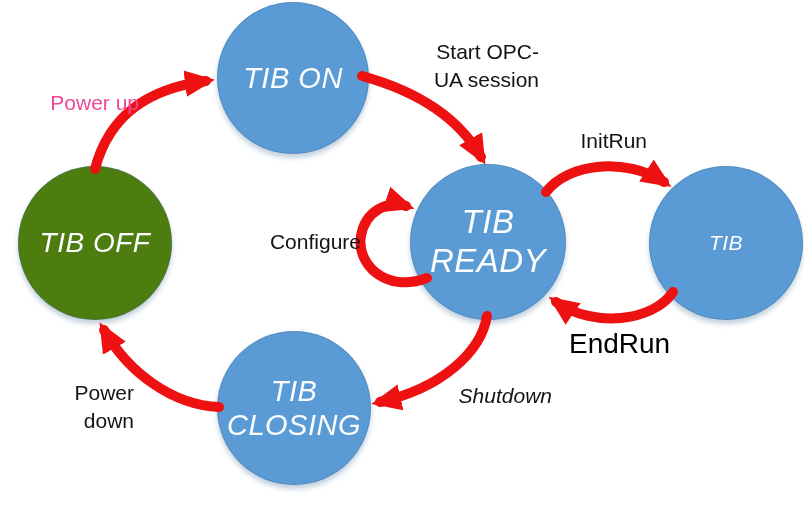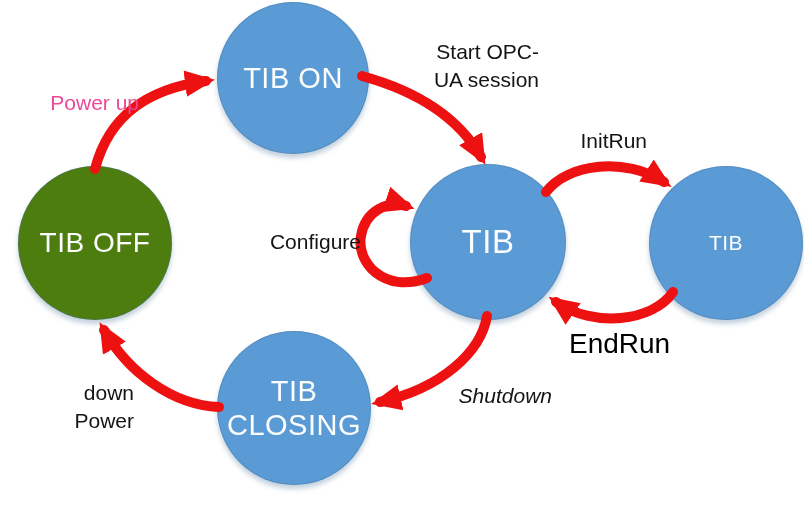--- a/index.html
+++ b/index.html
@@ -27,20 +27,21 @@
     position: absolute;
     border-radius: 50%;
     display: flex;
     flex-direction: column;
     align-items: center;
     justify-content: center;
     text-align: center;
     box-shadow: 0 4px 5px rgba(120, 150, 180, 0.45);
     line-height: 1.18;
     letter-spacing: 0.5px;
+    font-style: italic;
   }
   .node span {
     display: block;
     white-space: nowrap;
   }
   .edge-label {
     position: absolute;
     line-height: 28px;
     white-space: nowrap;
   }
@@ -53,20 +54,21 @@
 <div class="stage" id="stage" style="background: rgb(255, 255, 255);">
   <div id="nodes-layer">
       <div class="node" style="left: 18px; top: 166px; width: 152px; height: 152px; background: #4d7c0f; border: 1px solid rgba(65, 113, 156, 0.35); color: rgb(252, 253, 254); font-size: 28px;">
         <span>TIB OFF</span>
       </div>
       <div class="node" style="left: 217px; top: 2px; width: 150px; height: 150px; background: rgb(91, 155, 213); border: 1px solid rgba(65, 113, 156, 0.35); color: rgb(252, 253, 254); font-size: 29px;">
         <span>TIB ON</span>
       </div>
       <div class="node" style="left: 410px; top: 164px; width: 154px; height: 154px; background: rgb(91, 155, 213); border: 1px solid rgba(65, 113, 156, 0.35); color: rgb(252, 253, 254); font-size: 33px;">
         <span>TIB</span>
+        <span>READY</span>
       </div>
       <div class="node" style="left: 649px; top: 166px; width: 152px; height: 152px; background: rgb(91, 155, 213); border: 1px solid rgba(65, 113, 156, 0.35); color: rgb(252, 253, 254); font-size: 21px;">
         <span>TIB</span>
       </div>
       <div class="node" style="left: 217px; top: 331px; width: 152px; height: 152px; background: rgb(91, 155, 213); border: 1px solid rgba(65, 113, 156, 0.35); color: rgb(252, 253, 254); font-size: 29px;">
         <span>TIB</span>
         <span>CLOSING</span>
       </div>
     </div>
   <svg class="arrows-layer" id="arrows" viewBox="0 0 804 512" width="804" height="512" xmlns="http://www.w3.org/2000/svg">
@@ -99,17 +101,17 @@
       <div class="edge-label" style="left: 569px; top: 330px; width: 90px; color: #000000; font-size: 28px;">
         <span>EndRun</span>
       </div>
       <div class="edge-label" style="left: 261px; top: 228px; width: 100px; color: rgb(20, 20, 20); font-size: 21px;">
         <span>Configure</span>
       </div>
       <div class="edge-label" style="left: 442px; top: 382px; width: 110px; color: rgb(20, 20, 20); font-size: 21px; font-style: italic;">
         <span>Shutdown</span>
       </div>
       <div class="edge-label center" style="left: 54px; top: 379px; width: 80px; color: rgb(20, 20, 20); font-size: 21px;">
+        <span>Power</span>
         <span>down</span>
-        <span>Power</span>
       </div>
     </div>
 </div>
 
 </body></html>

